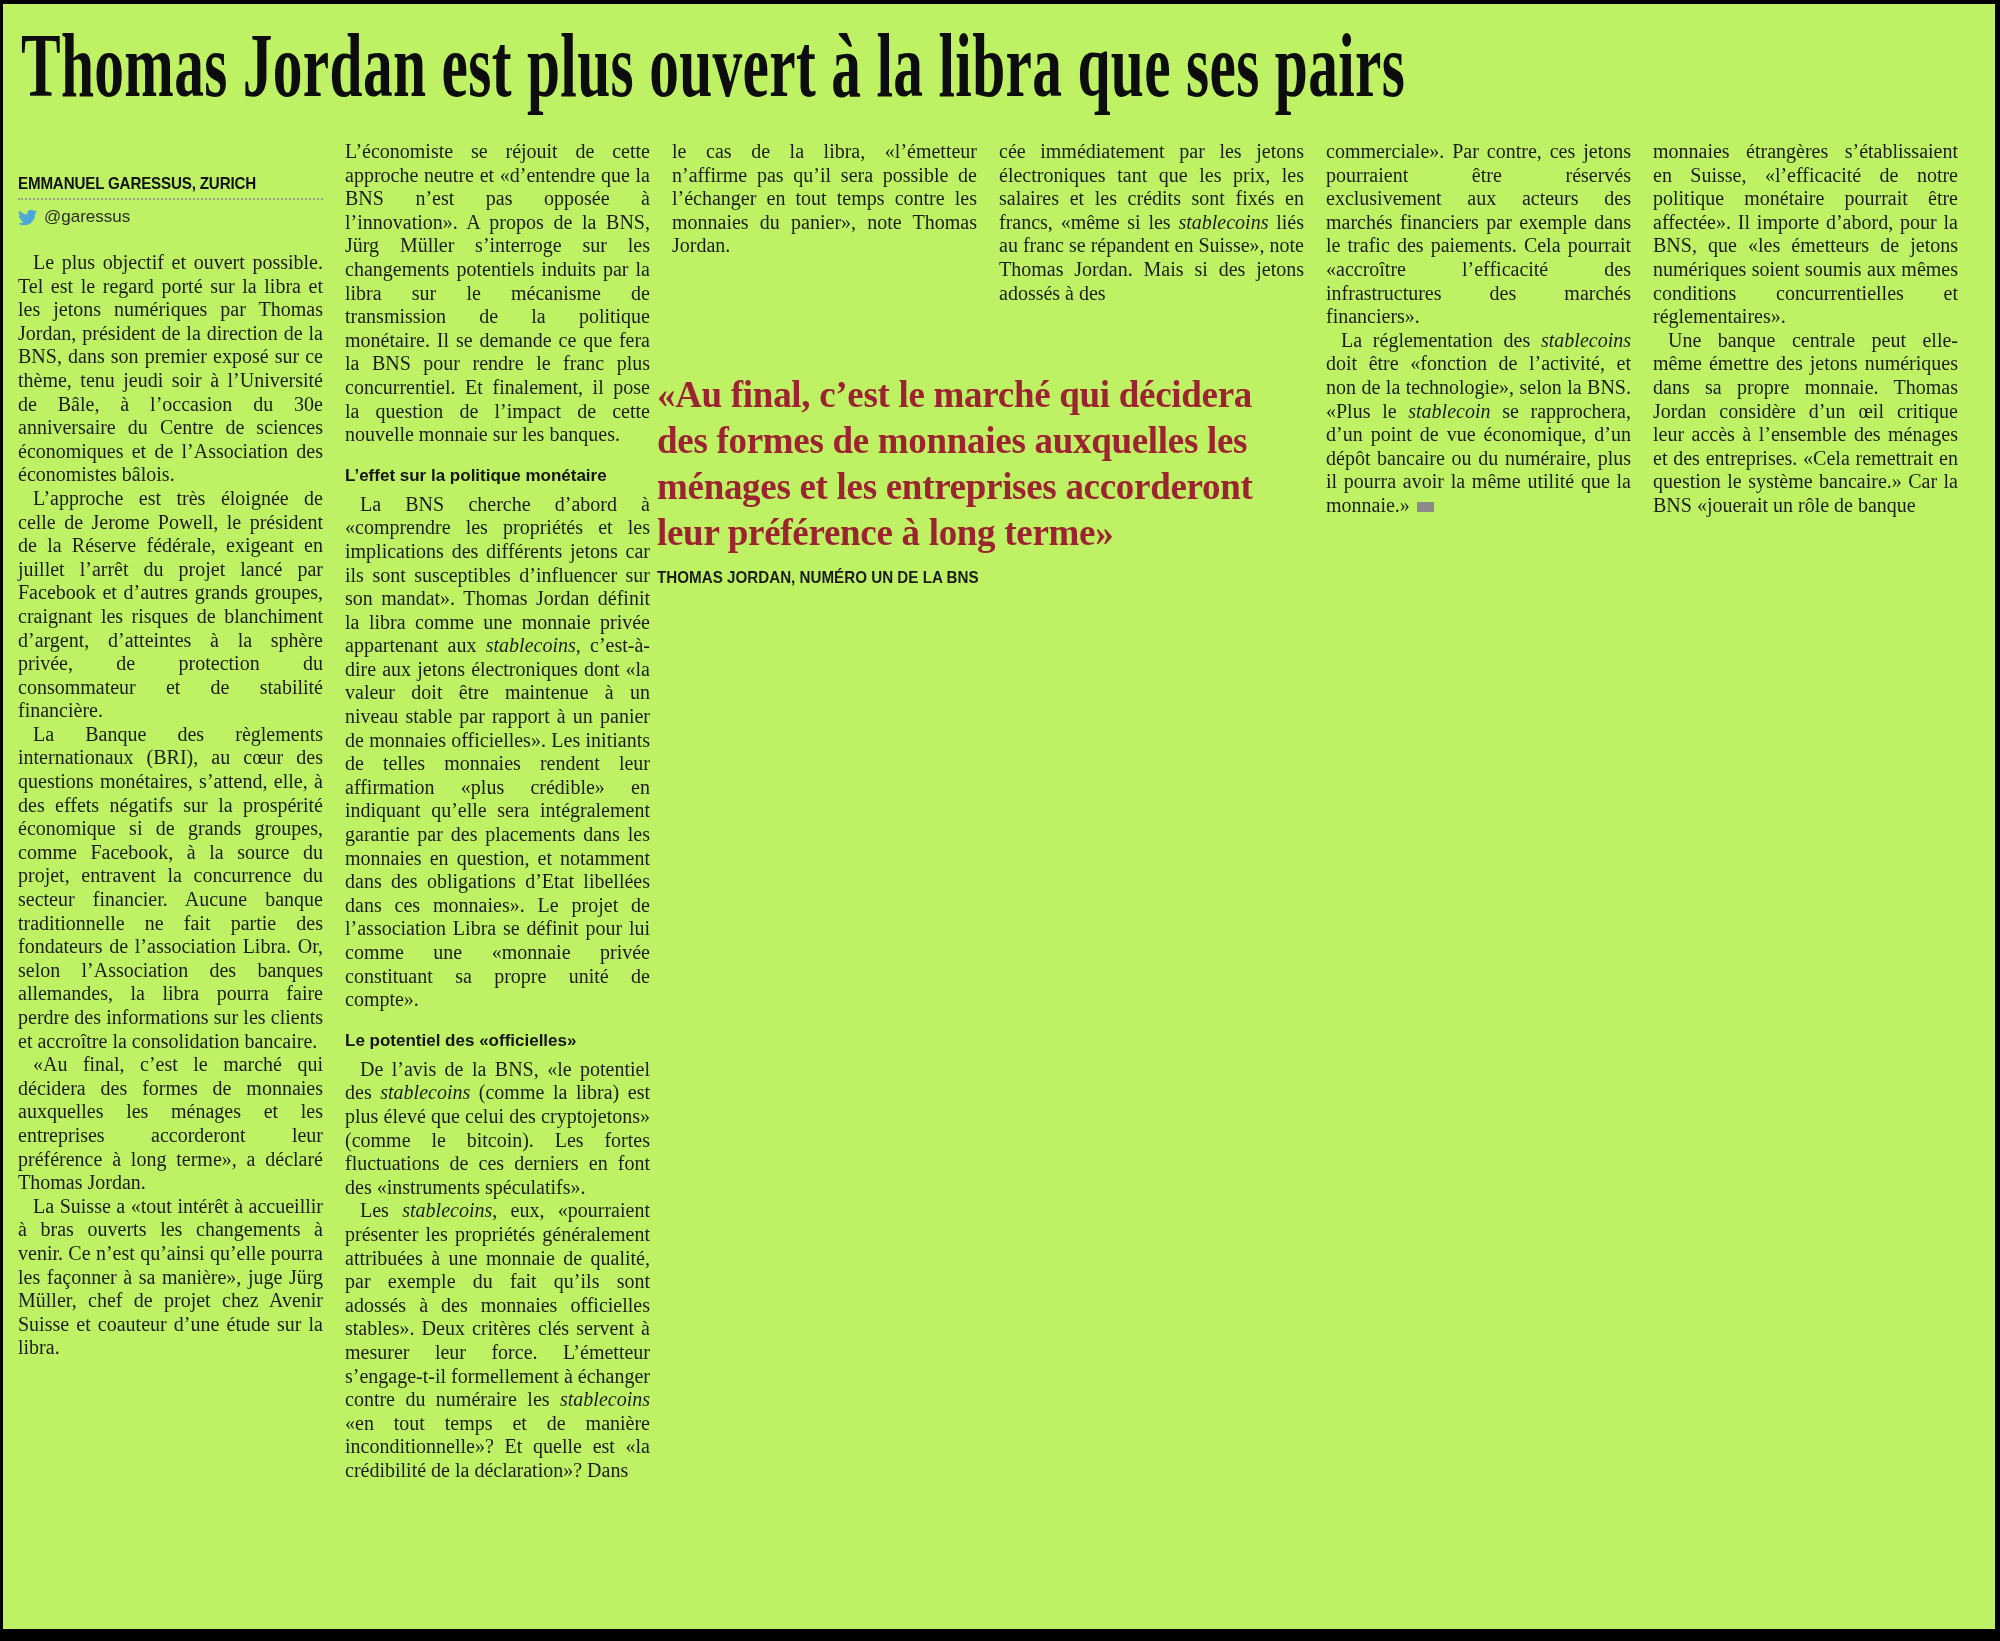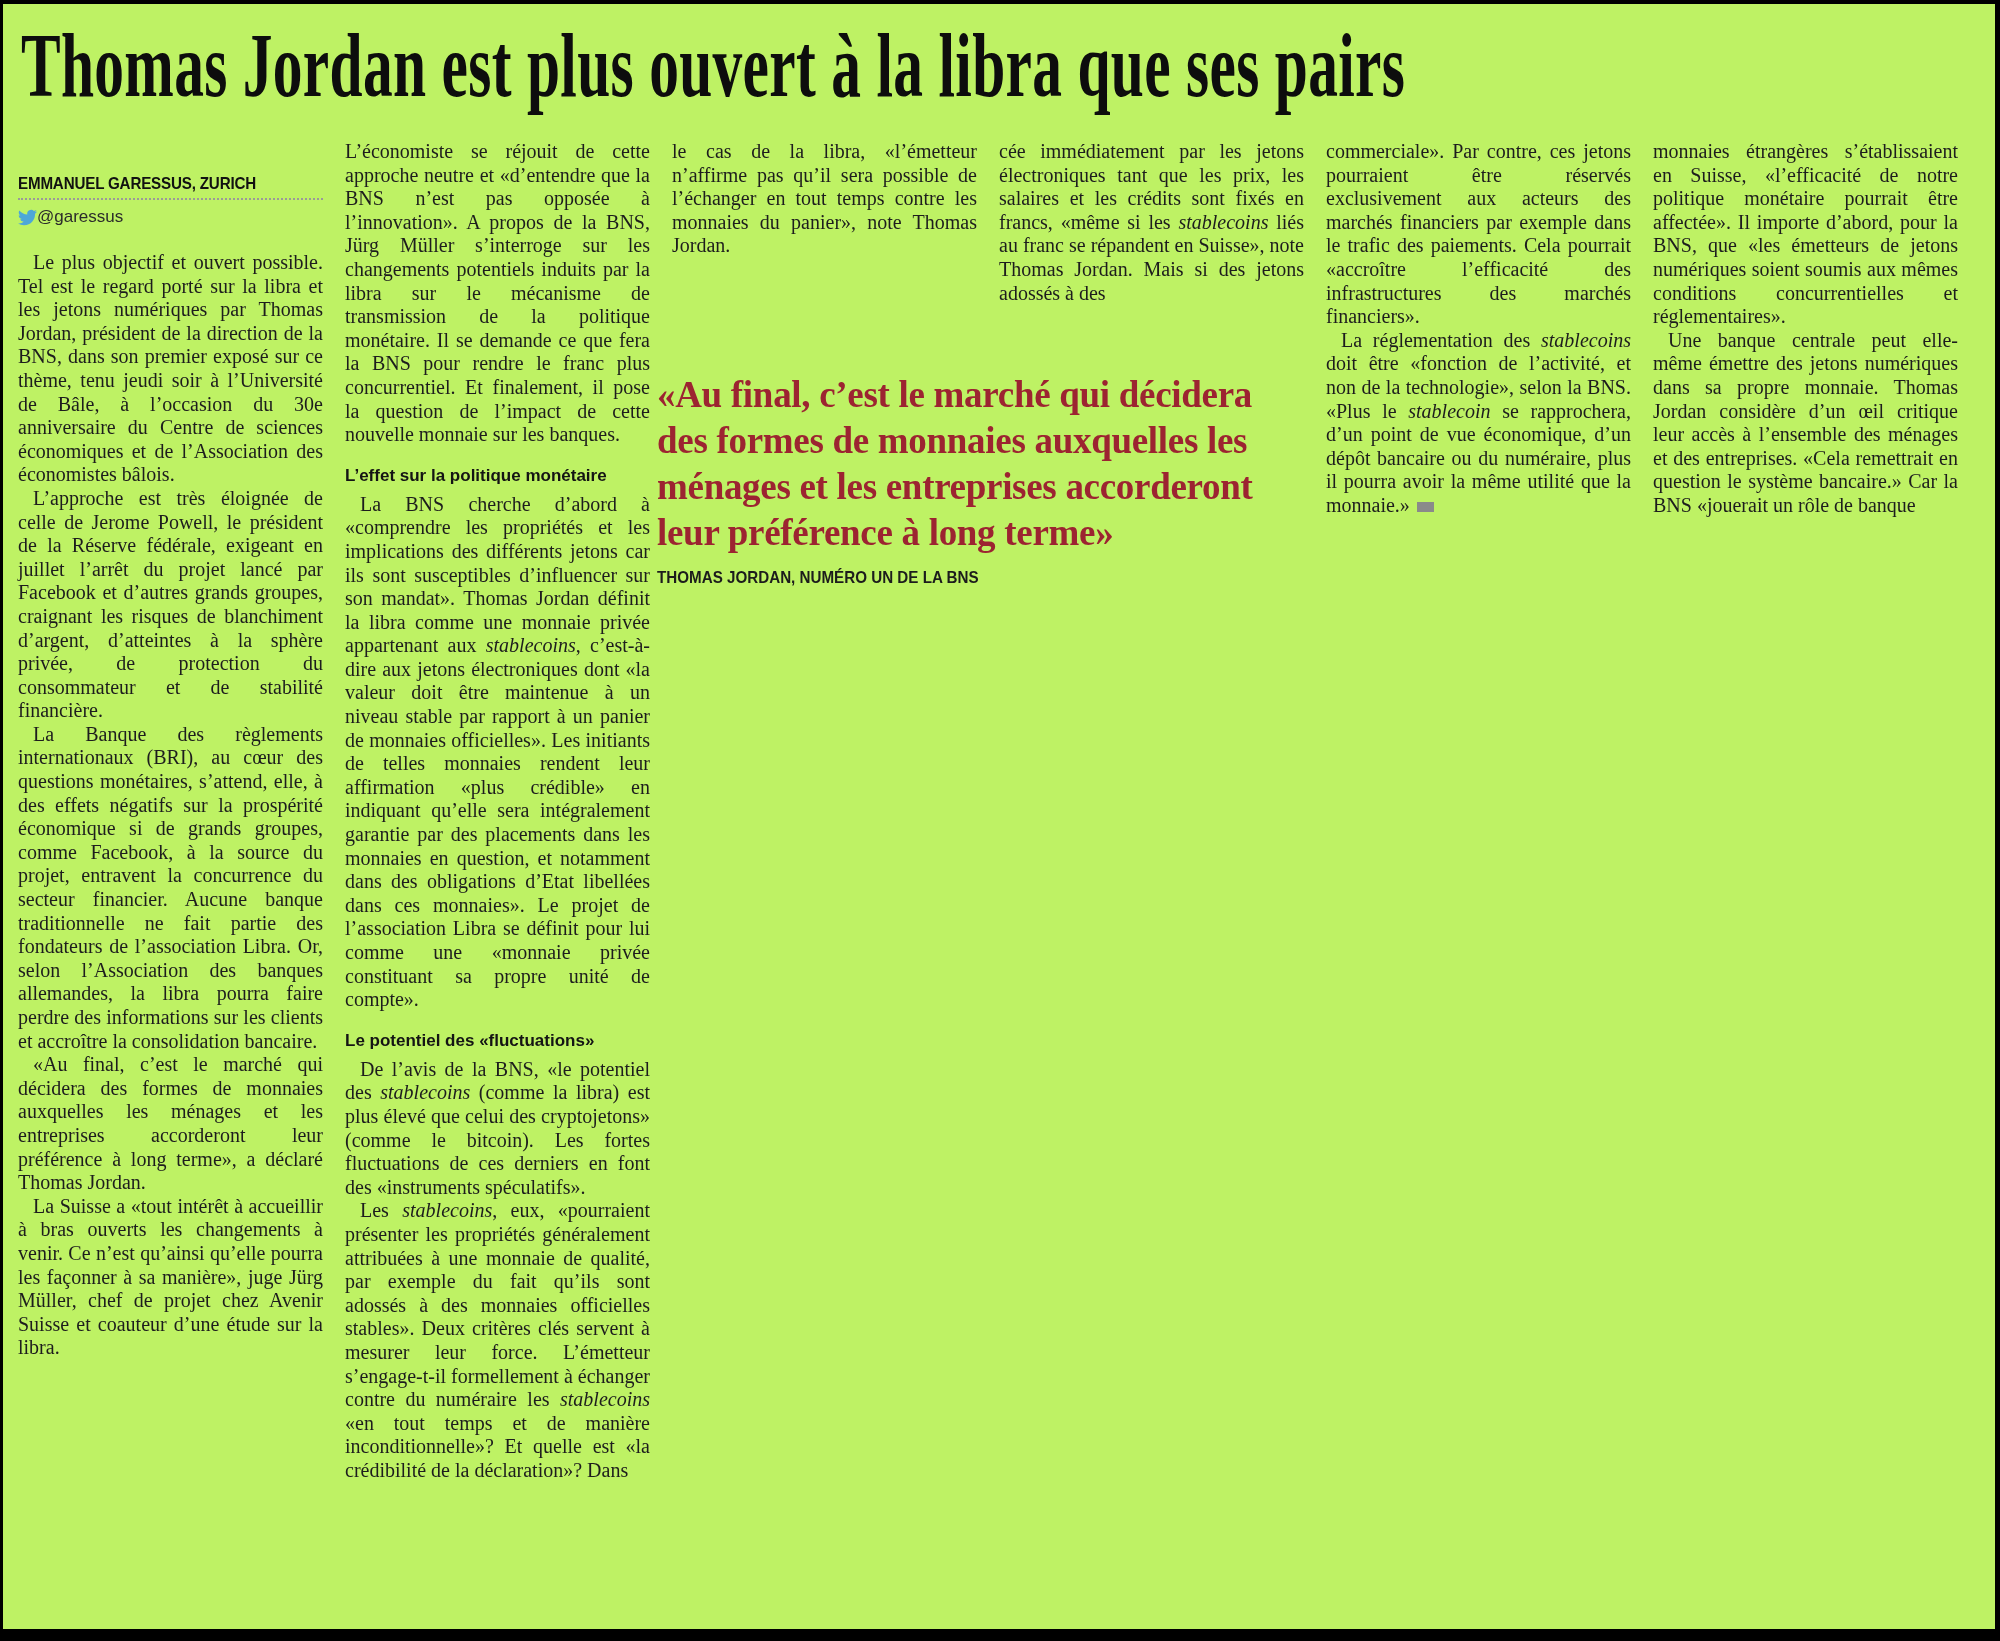--- a/index.html
+++ b/index.html
@@ -63,21 +63,21 @@
     font-size:16.5px;
     letter-spacing:-0.2px;
     color:#111;
     white-space:nowrap;
   }
   .byline .rule{
     border-bottom:2px dotted #9a9a9a;
     margin:5px 0 7px;
   }
   .twitter-row{
-    display:flex;align-items:center;
+    display:flex;align-items:center;gap:7px;
     font-size:17px;color:#2b2b2b;
   }
   .twitter-row svg{width:19px;height:19px;flex:0 0 19px;}
   
   .bodytext{
     font-size:20px;
     line-height:23.6px;
     text-align:justify;
     color:#1d1d1d;
     margin:0;
@@ -158,21 +158,21 @@
         <p class="bodytext">La Banque des règlements internationaux (BRI), au cœur des questions monétaires, s’attend, elle, à des effets négatifs sur la prospérité économique si de grands groupes, comme Facebook, à la source du projet, entravent la concurrence du secteur financier. Aucune banque traditionnelle ne fait partie des fondateurs de l’association Libra. Or, selon l’Association des banques allemandes, la libra pourra faire perdre des informations sur les clients et accroître la consolidation bancaire.</p>
         <p class="bodytext">«Au final, c’est le marché qui décidera des formes de monnaies auxquelles les ménages et les entreprises accorderont leur préférence à long terme», a déclaré Thomas Jordan.</p>
         <p class="bodytext">La Suisse a «tout intérêt à accueillir à bras ouverts les changements à venir. Ce n’est qu’ainsi qu’elle pourra les façonner à sa manière», juge Jürg Müller, chef de projet chez Avenir Suisse et coauteur d’une étude sur la libra.</p>
       </div>
     </div>
 
     <div class="col">
       <p class="bodytext noindent">L’économiste se réjouit de cette approche neutre et «d’entendre que la BNS n’est pas opposée à l’innovation». A propos de la BNS, Jürg Müller s’interroge sur les changements potentiels induits par la libra sur le mécanisme de transmission de la politique monétaire. Il se demande ce que fera la BNS pour rendre le franc plus concurrentiel. Et finalement, il pose la question de l’impact de cette nouvelle monnaie sur les banques.</p>
       <h3 class="subhead">L’effet sur la politique monétaire</h3>
       <p class="bodytext">La BNS cherche d’abord à «comprendre les propriétés et les implications des différents jetons car ils sont susceptibles d’influencer sur son mandat». Thomas Jordan définit la libra comme une monnaie privée appartenant aux <i>stablecoins</i>, c’est-à-dire aux jetons électroniques dont «la valeur doit être maintenue à un niveau stable par rapport à un panier de monnaies officielles». Les initiants de telles monnaies rendent leur affirmation «plus crédible» en indiquant qu’elle sera intégralement garantie par des placements dans les monnaies en question, et notamment dans des obligations d’Etat libellées dans ces monnaies». Le projet de l’association Libra se définit pour lui comme une «monnaie privée constituant sa propre unité de compte».</p>
-      <h3 class="subhead">Le potentiel des «fluctuations»</h3>
+      <h3 class="subhead">Le potentiel des «officielles»</h3>
       <p class="bodytext">De l’avis de la BNS, «le potentiel des <i>stablecoins</i> (comme la libra) est plus élevé que celui des cryptojetons» (comme le bitcoin). Les fortes fluctuations de ces derniers en font des «instruments spéculatifs».</p>
       <p class="bodytext">Les <i>stablecoins</i>, eux, «pourraient présenter les propriétés généralement attribuées à une monnaie de qualité, par exemple du fait qu’ils sont adossés à des monnaies officielles stables». Deux critères clés servent à mesurer leur force. L’émetteur s’engage-t-il formellement à échanger contre du numéraire les <i>stablecoins</i> «en tout temps et de manière inconditionnelle»? Et quelle est «la crédibilité de la déclaration»? Dans</p>
     </div>
 
     <div class="col">
       <p class="bodytext noindent">le cas de la libra, «l’émetteur n’affirme pas qu’il sera possible de l’échanger en tout temps contre les monnaies du panier», note Thomas Jordan.</p>
     </div>
 
     <div class="col">
       <p class="bodytext noindent">cée immédiatement par les jetons électroniques tant que les prix, les salaires et les crédits sont fixés en francs, «même si les <i>stablecoins</i> liés au franc se répandent en Suisse», note Thomas Jordan. Mais si des jetons adossés à des</p>

